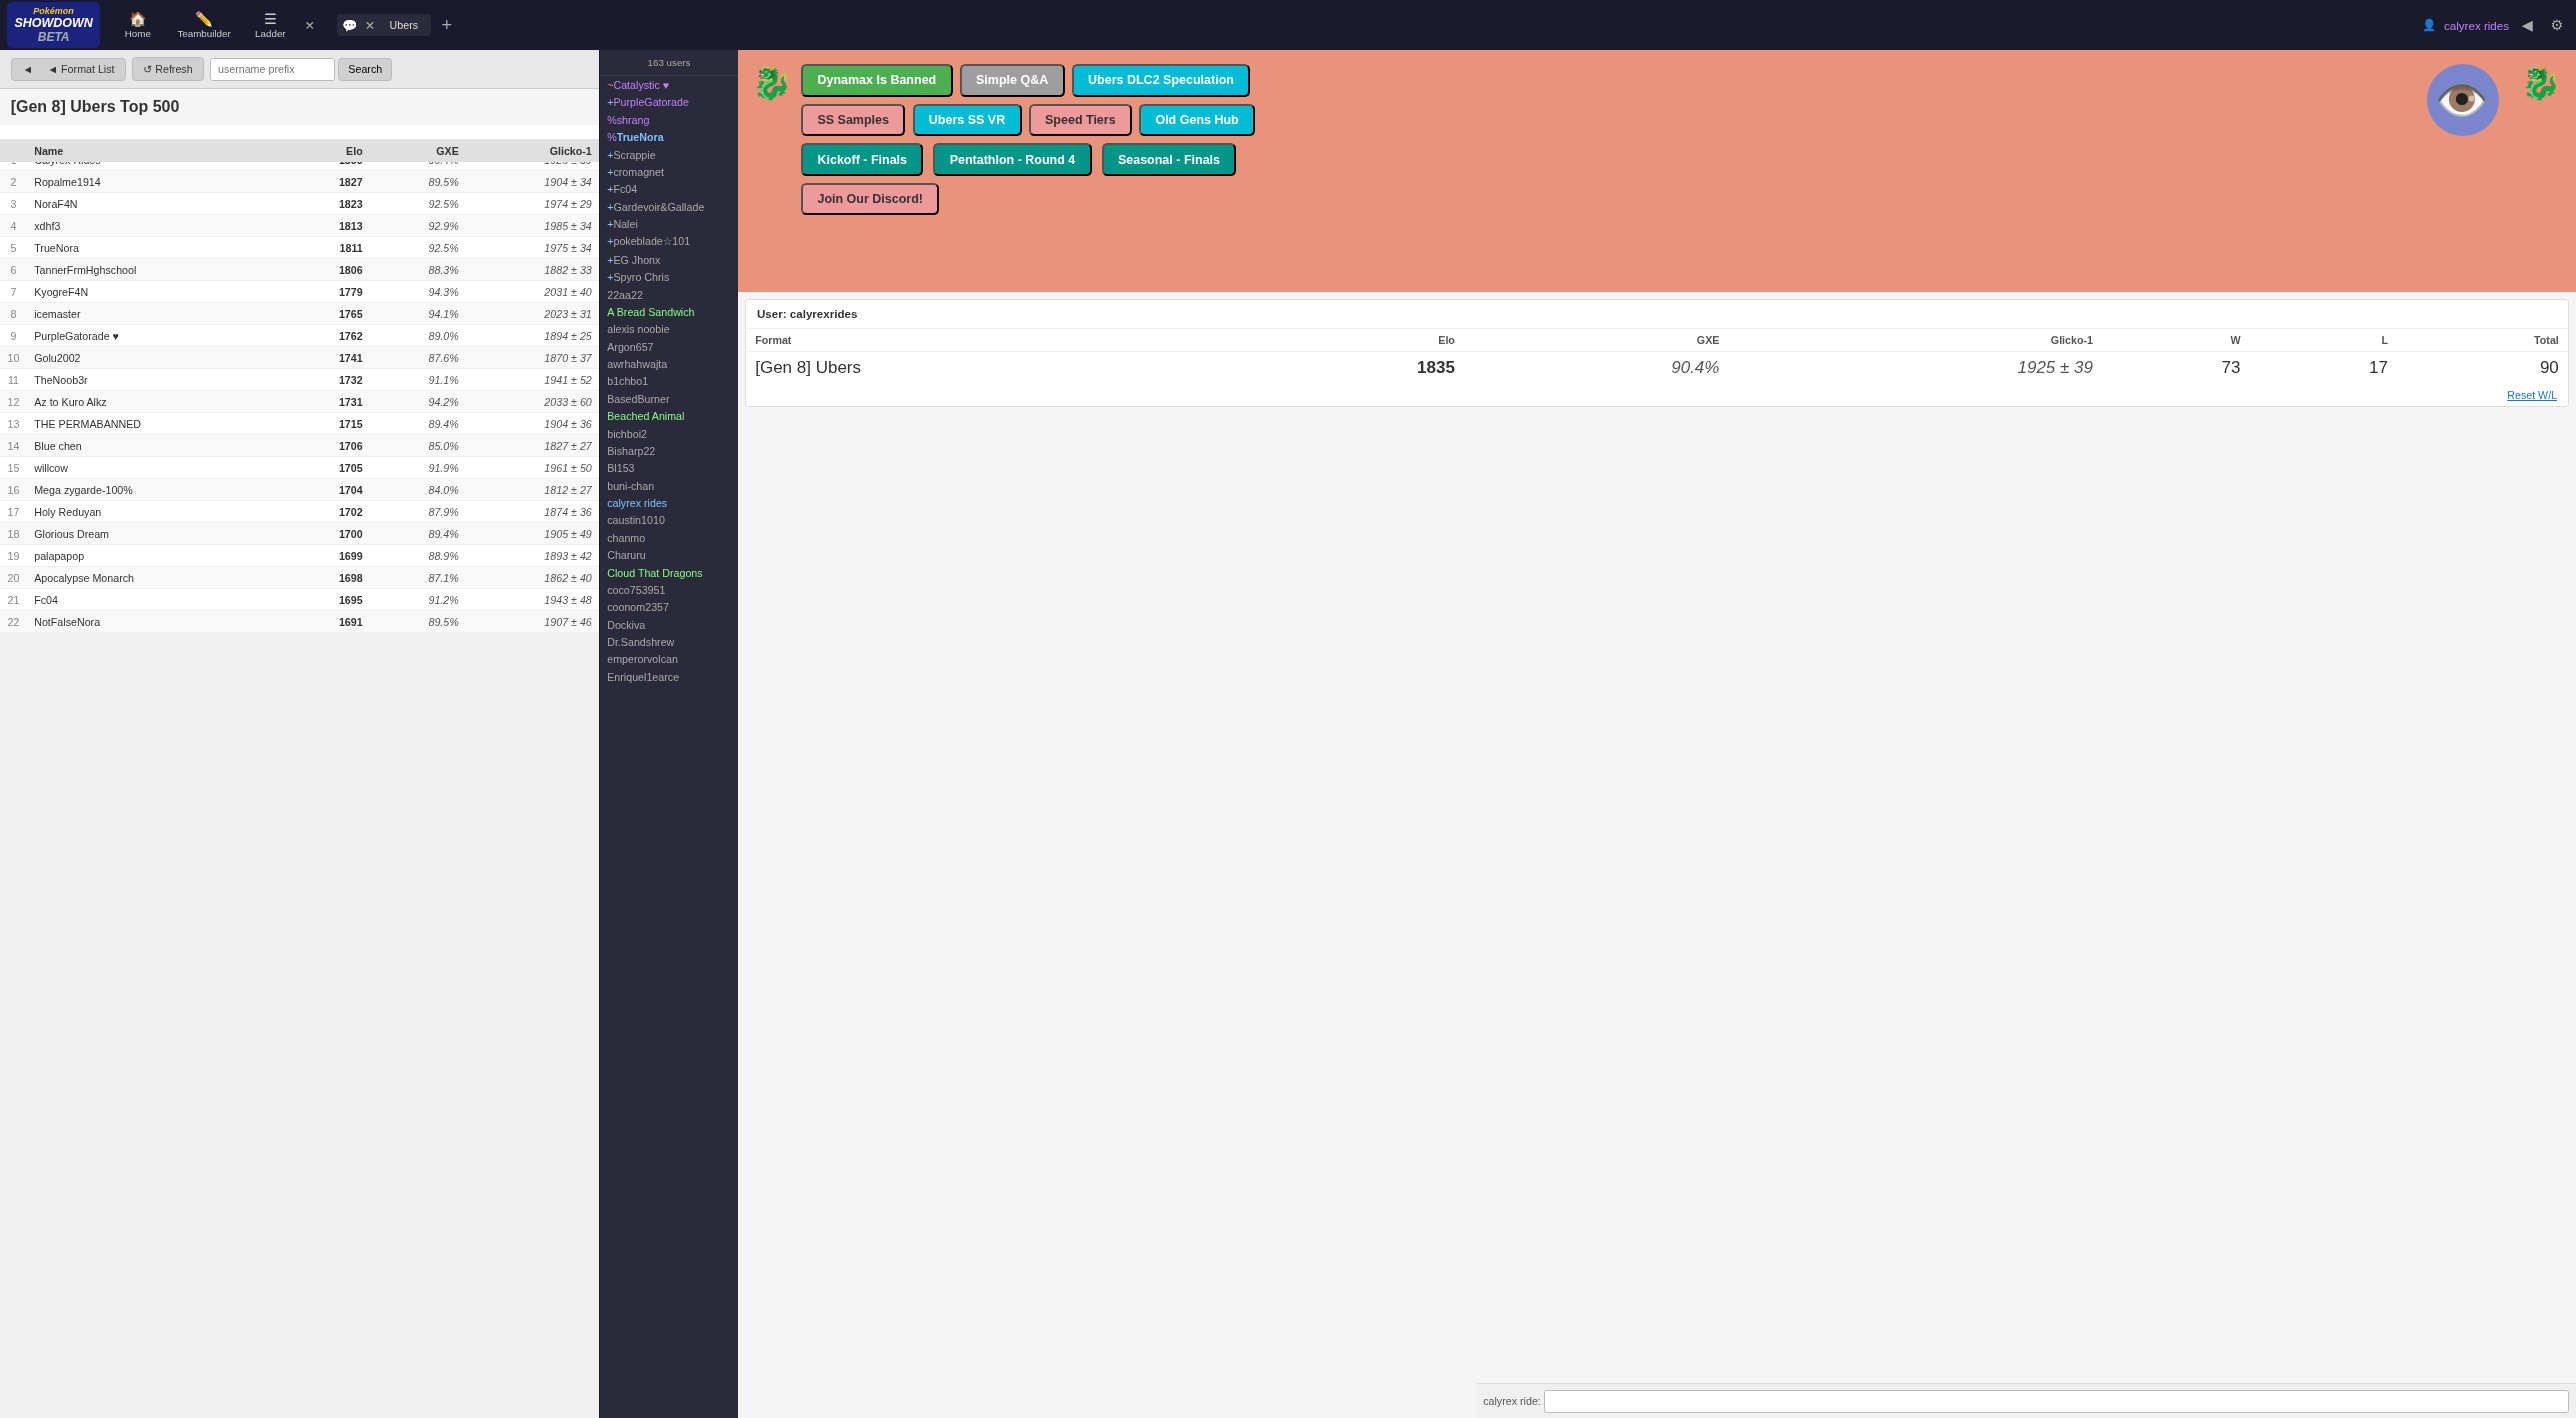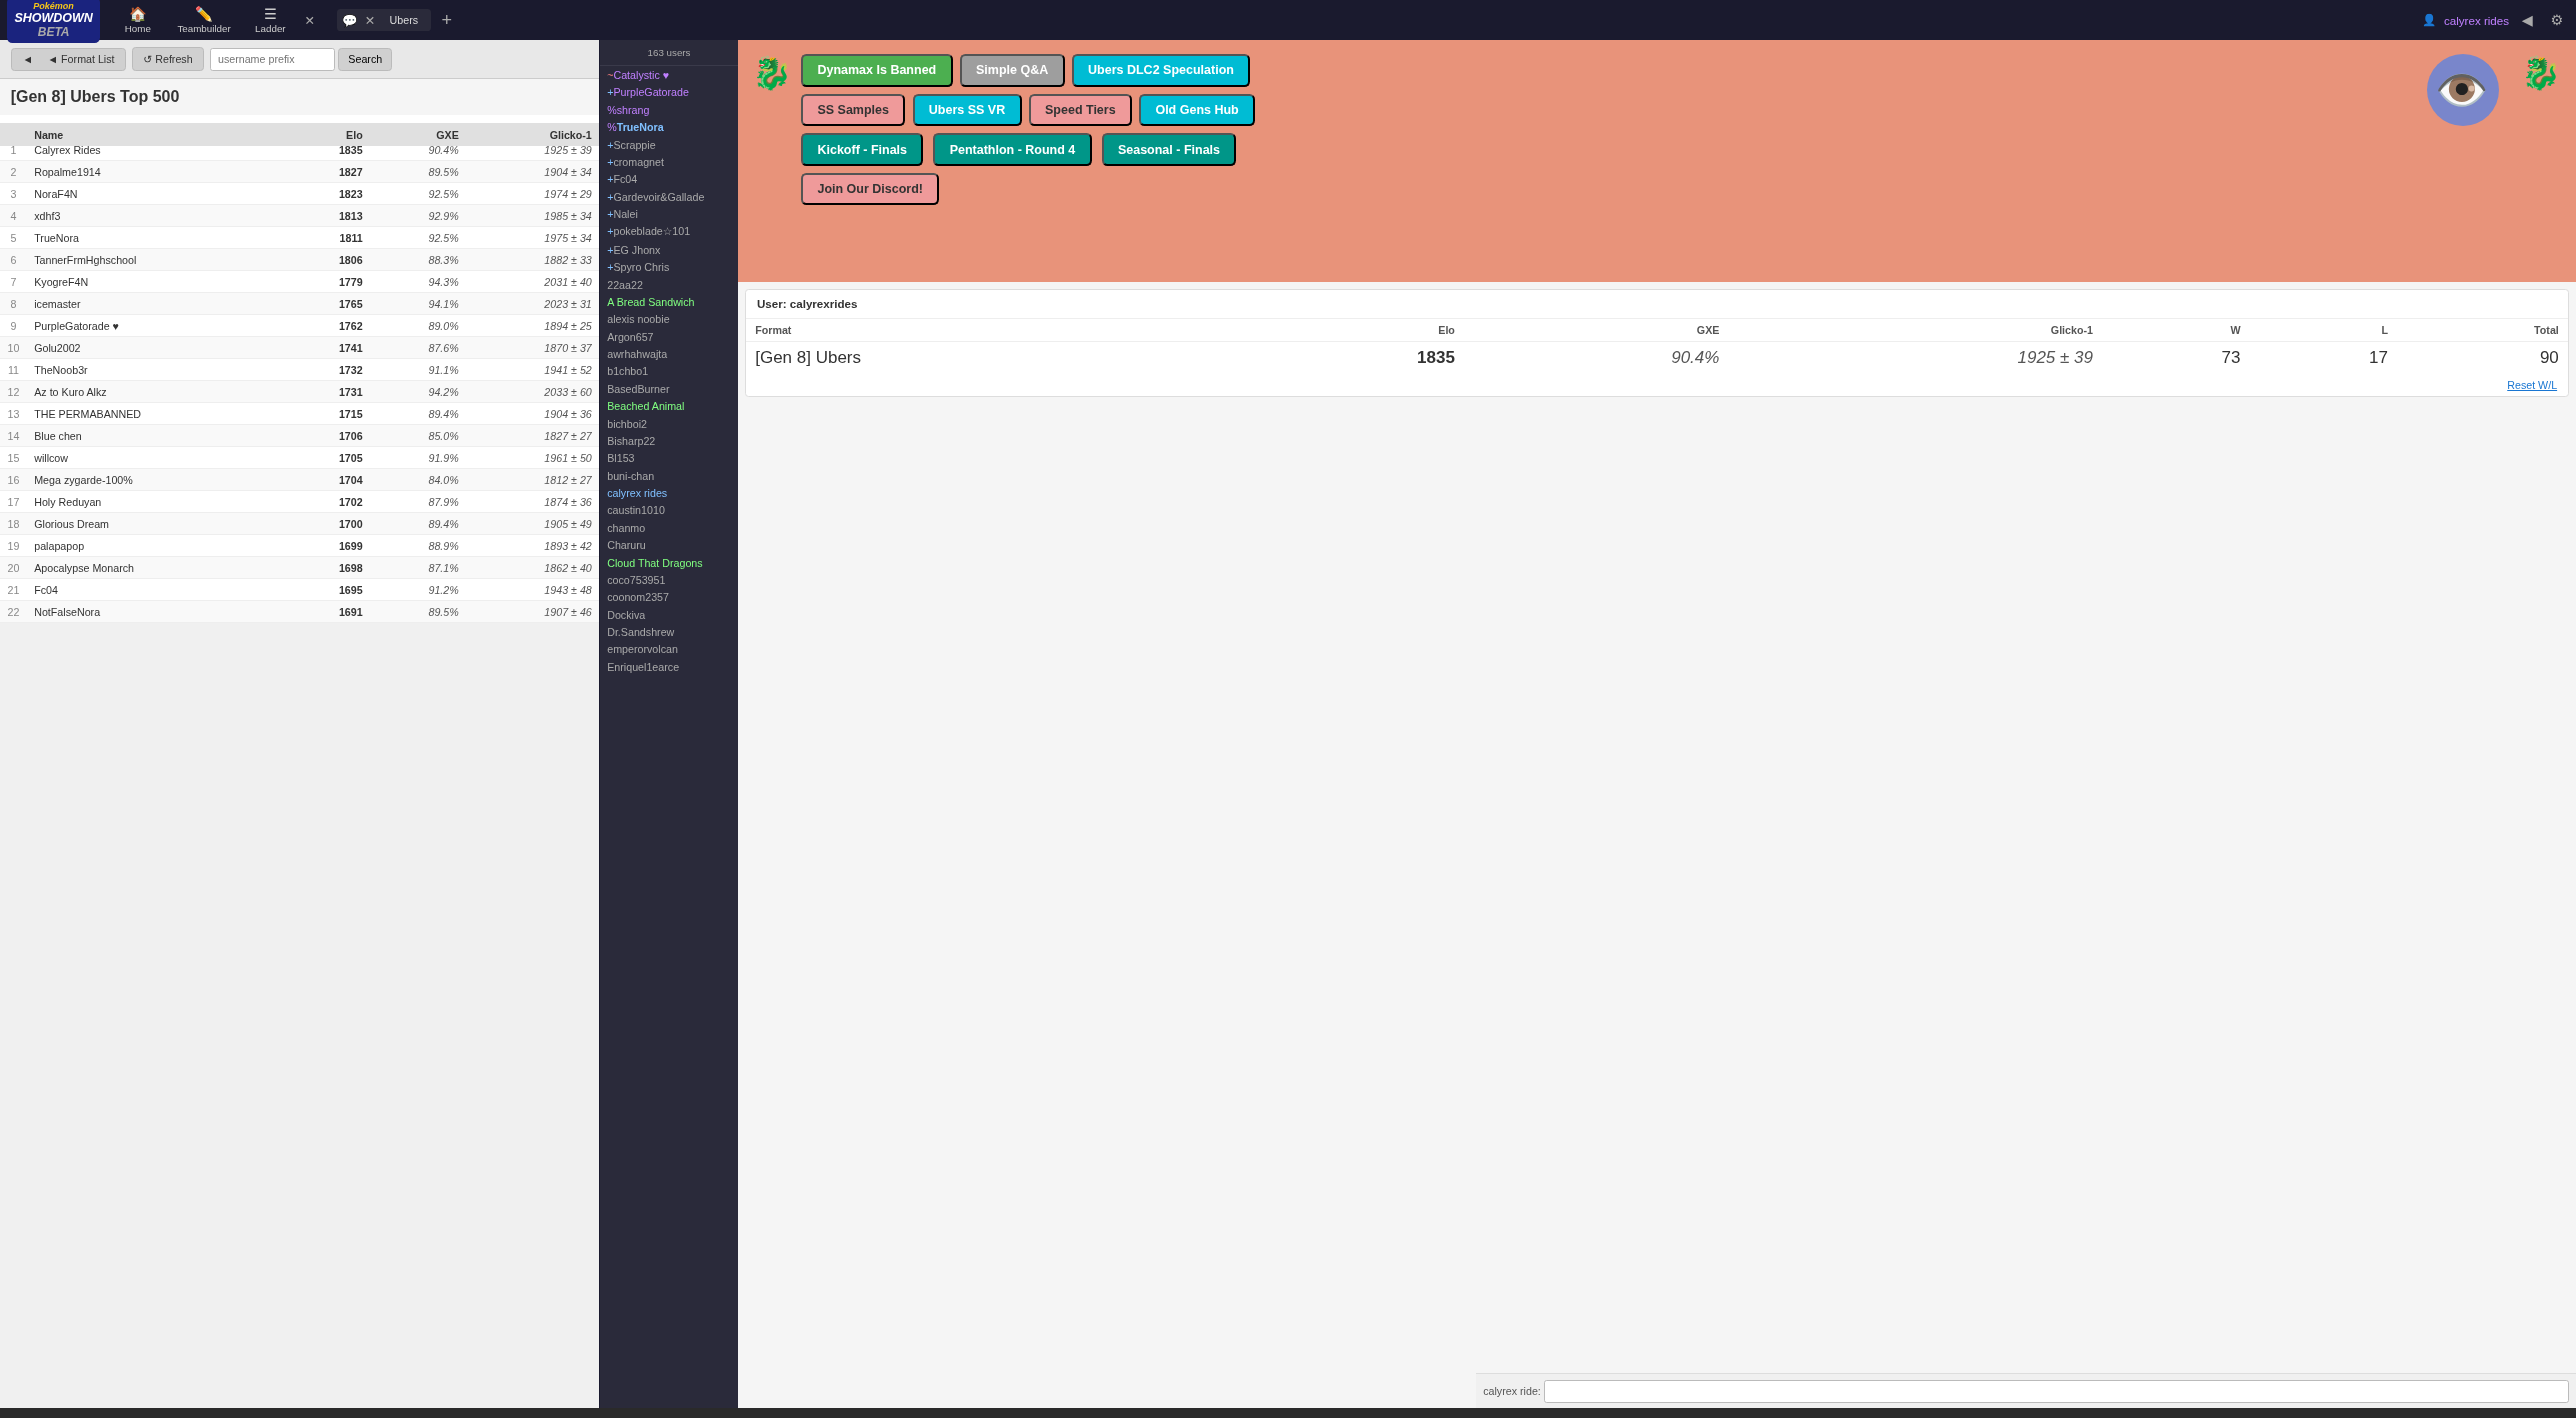--- a/index.html
+++ b/index.html
@@ -1,20 +1,20 @@
 <!DOCTYPE html>
 <html style="font-size:14.3px"><head>
   <meta charset="utf-8">
   <style>
     * { box-sizing: border-box; margin: 0; padding: 0; }
     body { font-family: Arial, sans-serif; font-size: 11.6px; background: #2a2a2a; color: #333; overflow: hidden; height: 100vh; }
 
     
     #topnav {
-      display: flex; align-items: center; background: #1a1a2e; height: 40px;
+      display: flex; align-items: center; background: #1a1a2e; height: 50px;
       padding: 0 7.2px; gap: 3.6px; position: relative;
     }
     #logo { display: flex; align-items: center; margin-right: 7.2px; }
     #logo span { color: #f5a623; font-size: 16px; font-weight: bold; font-style: italic; }
 
     .nav-btn {
       display: flex; flex-direction: column; align-items: center; justify-content: center;
       background: none; border: none; color: #ccc; cursor: pointer; padding: 3.6px 9px;
       font-size: 9.8px; border-radius: 3.6px; min-width: 54px;
     }
@@ -65,21 +65,21 @@
 
     #ladder-title {
       padding: 9px 10.7px; font-size: 16px; font-weight: bold; color: #333;
       background: #f5f5f5;
     }
 
     #ladder-table-wrap { overflow-y: auto; flex: 1; }
     #ladder-table { width: 100%; border-collapse: collapse; background: #fff; }
     #ladder-table th {
       background: #e0e0e0; padding: 5.4px 7.2px; text-align: left;
-      font-size: 10.7px; border-bottom: 1.8px solid #ccc; position: sticky; top: 8px;
+      font-size: 10.7px; border-bottom: 1.8px solid #ccc; position: sticky; top: 14px;
     }
     #ladder-table th.num { text-align: center; width: 27px; }
     #ladder-table th.elo, #ladder-table th.gxe, #ladder-table th.glicko { text-align: right; }
     #ladder-table td { padding: 4.5px 7.2px; border-bottom: 0.9px solid #eee; font-size: 10.7px; }
     #ladder-table td.rank { text-align: center; color: #888; }
     #ladder-table td.elo-val { font-weight: bold; text-align: right; }
     #ladder-table td.gxe-val { font-style: italic; text-align: right; color: #555; }
     #ladder-table td.glicko-val { font-style: italic; text-align: right; color: #555; }
     #ladder-table tr:nth-child(even) { background: #f9f9f9; }
 

